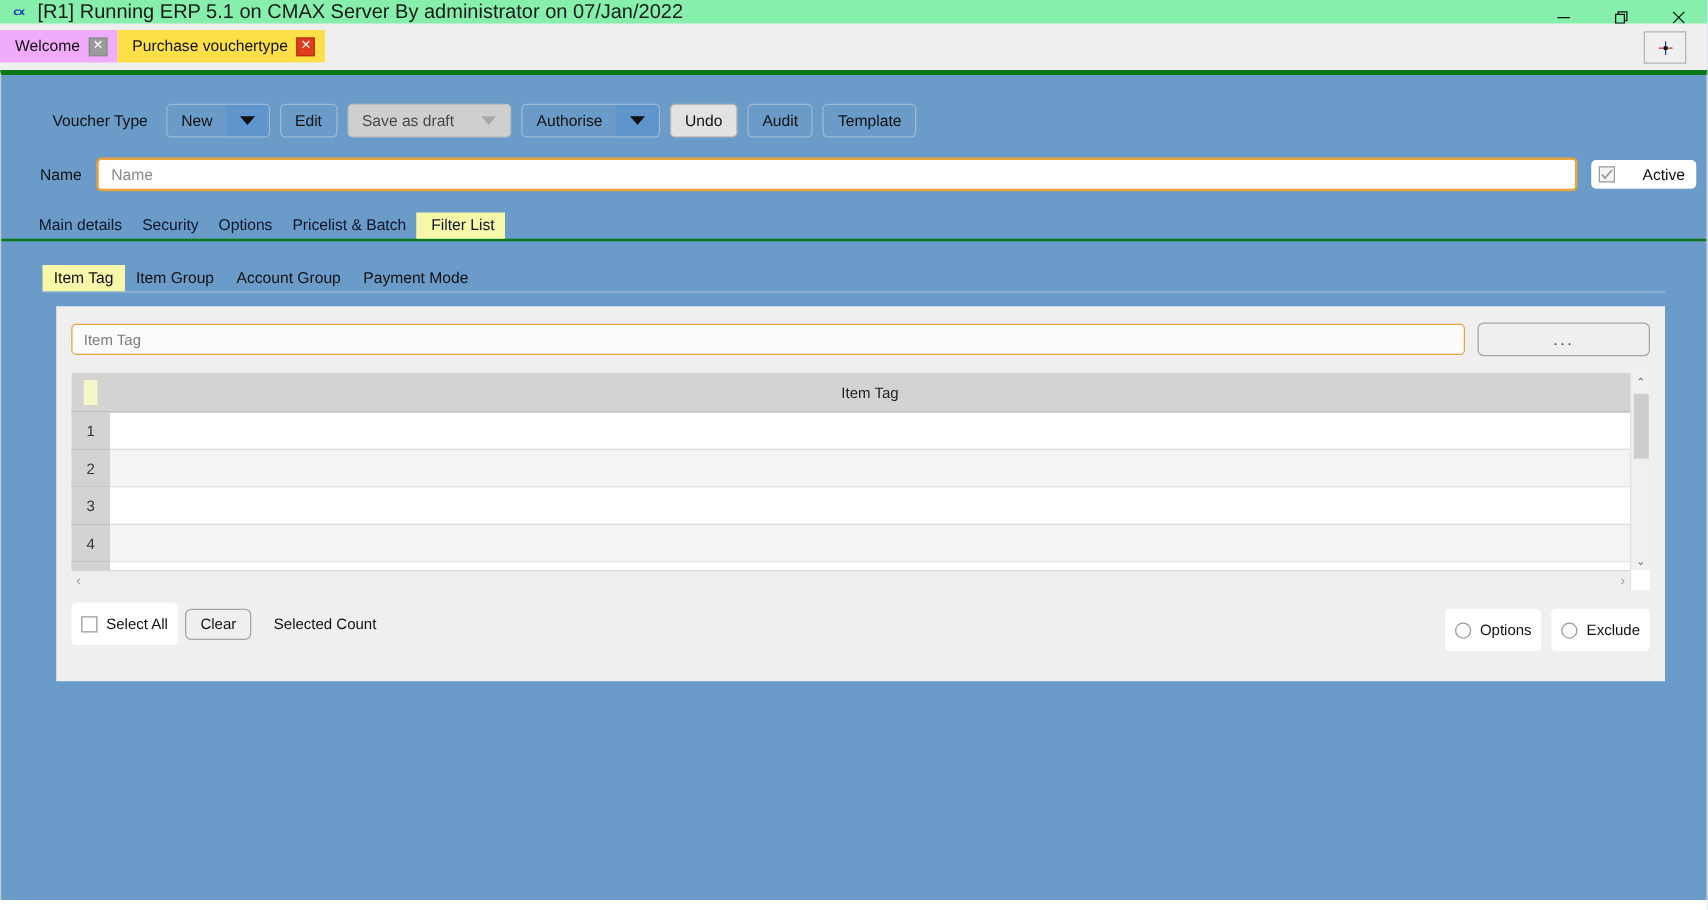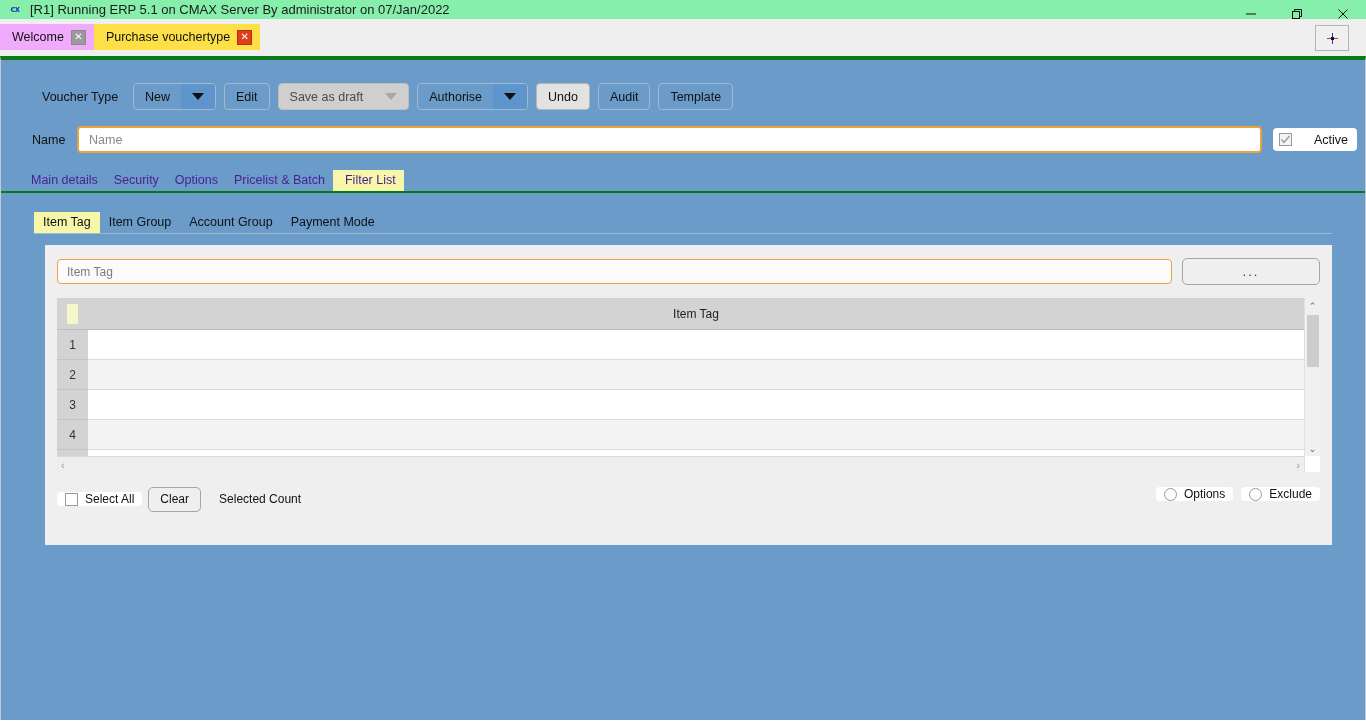--- a/index.html
+++ b/index.html
@@ -22,21 +22,21 @@
     width: 14px; height: 12px;
     margin-left: 8px; margin-right: 8px;
     font-size: 8px; line-height: 12px;
     text-align: center;
     color: #1a3fb0;
     font-weight: bold;
     font-family: "DejaVu Sans", sans-serif;
     letter-spacing: -0.5px;
   }
   .title-text {
-    font-size: 13px;
+    font-size: 16px;
     color: #1a1a1a;
     text-align: center;
   }
   .win-controls {
     position: absolute; right: 0; top: 0;
     height: 27px; display: flex;
   }
   .win-btn {
     width: 46px; height: 27px;
     display: flex; align-items: center; justify-content: center;
@@ -192,21 +192,21 @@
 
   
   .maintabs {
     display: flex; align-items: flex-end;
     margin-top: 14px;
     padding-left: 22px;
     border-bottom: 2px solid #0a7a18;
     height: 26px;
   }
   .mtab {
-    font-size: 12.5px; color: #4c1d95;
+    font-size: 12.5px; color: #0f172a;
     padding: 4px 8px 5px 8px;
     line-height: 1;
   }
   .mtab.active { background: #f6f7a8; padding-left: 12px; }
 
   
   .subtabs {
     display: flex; align-items: flex-end;
     margin-top: 16px;
     margin-left: 33px;
@@ -322,21 +322,21 @@
   
   .panel-bottom {
     margin-top: 15px;
     display: flex; align-items: center;
     position: relative;
     height: 24px;
   }
   .pill {
     background: #ffffff;
     border-radius: 4px;
-    height: 14px;
+    height: 34px;
     display: flex; align-items: center;
     padding: 0 8px; gap: 7px;
     font-size: 12px; color: #111;
   }
   .chk-empty {
     width: 13px; height: 13px;
     border: 1px solid #9a9a9a;
     background: #ffffff;
   }
   .clear-btn {

